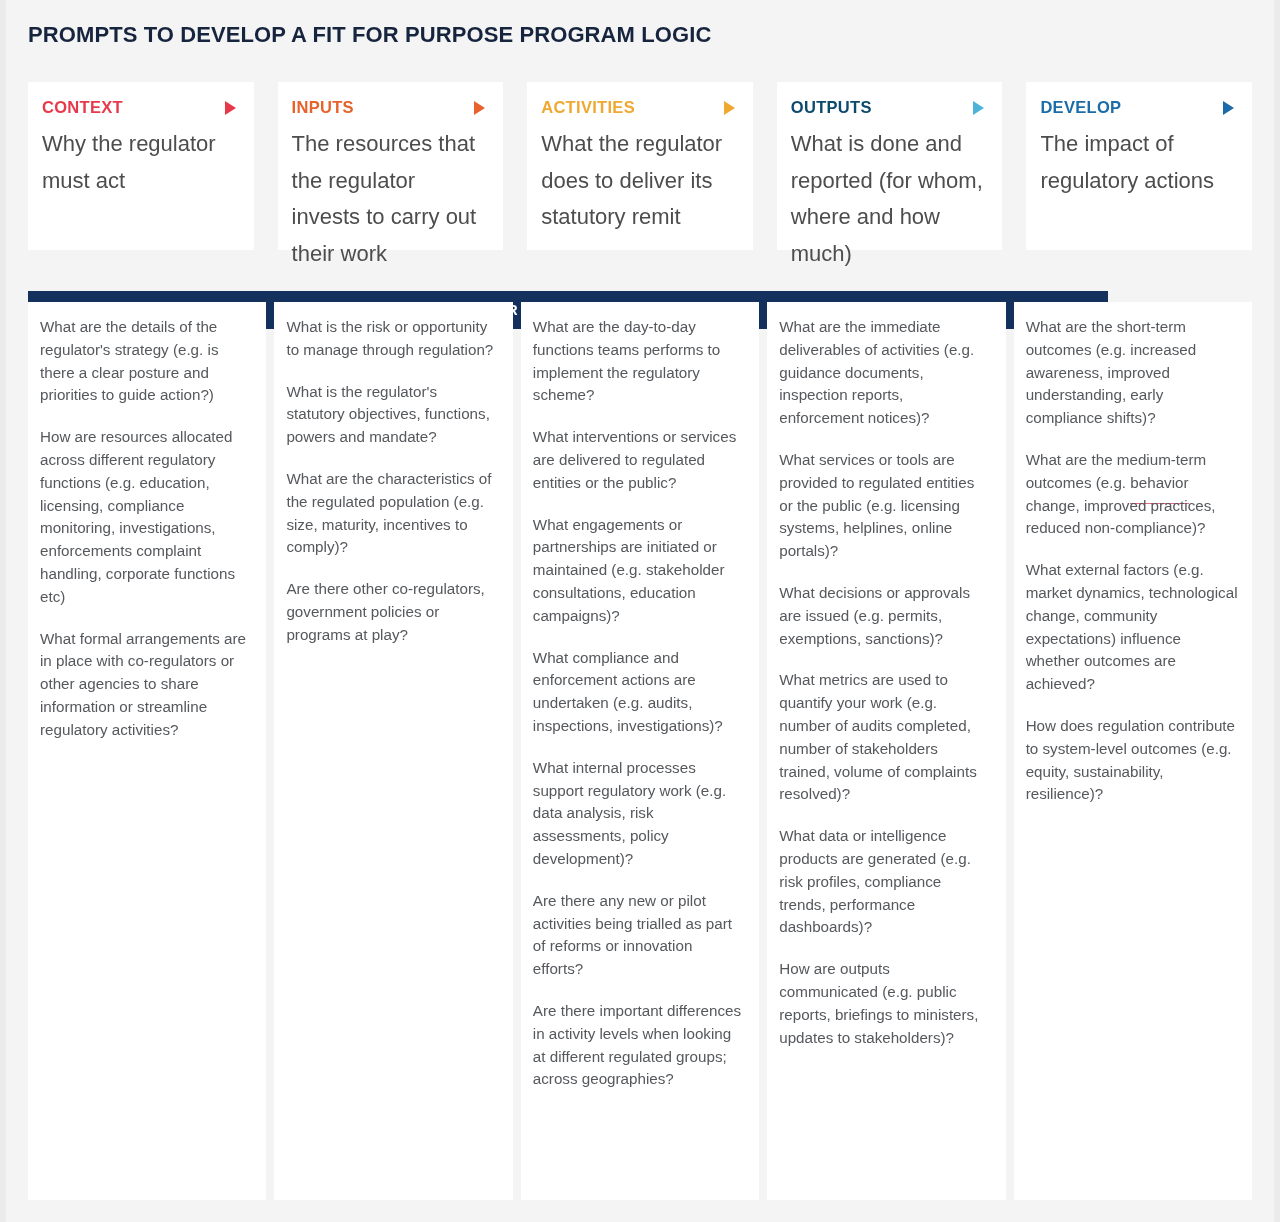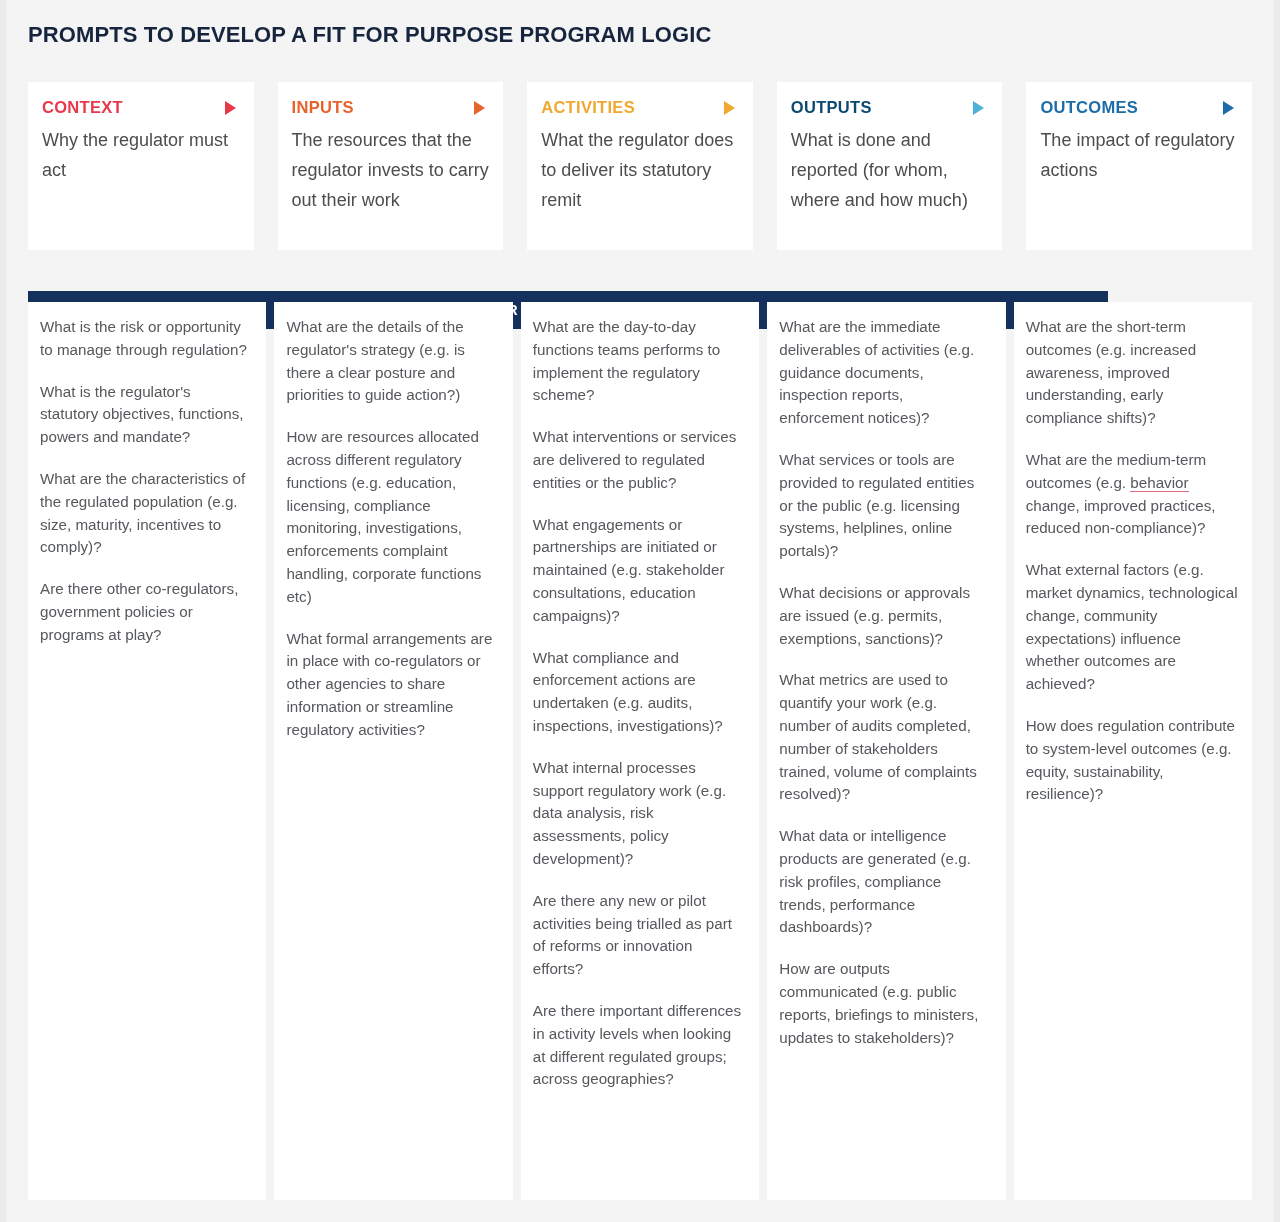--- a/index.html
+++ b/index.html
@@ -62,21 +62,21 @@
   }
   .arrow-icon {
     display: inline-block;
     width: 0; height: 0;
     border-top: 7px solid transparent;
     border-bottom: 7px solid transparent;
     border-left: 11px solid currentColor;
     margin-right: 4px;
   }
   .header-card-desc {
-    font-size: 18px;
+    font-size: 22px;
     line-height: 1.66;
     color: #4d4d4d;
   }
 
   
   .banner {
     position: absolute;
     left: 28px; top: 260px;
     width: 1080px; height: 38px;
     background: #13315c;
@@ -106,21 +106,21 @@
   }
   .prompt {
     font-size: 15.2px;
     line-height: 1.5;
     color: #55585c;
     margin: 0 0 19px 0;
   }
   .prompt:last-child { margin-bottom: 0; }
   .misspelled {
     border-bottom: 1.5px solid #e06a80;
-    padding-bottom: 0px;
+    padding-bottom: 12px;
   }
 </style>
 </head>
 <body>
 
 <div id="page">
 
   <div class="page-title" style="color: rgb(22, 36, 61);">PROMPTS TO DEVELOP A FIT FOR PURPOSE PROGRAM LOGIC</div>
 
   <div class="header-row">
@@ -147,42 +147,42 @@
       </div>
       <div class="header-card">
         <div class="header-card-top">
           <div class="header-card-title" style="color: #0c4a6e;">OUTPUTS</div>
           <span class="arrow-icon" style="color: rgb(79, 179, 217);"></span>
         </div>
         <div class="header-card-desc">What is done and reported (for whom, where and how much)</div>
       </div>
       <div class="header-card">
         <div class="header-card-top">
-          <div class="header-card-title" style="color: rgb(27, 108, 168);">OUTCOMES</div>
+          <div class="header-card-title" style="color: rgb(27, 108, 168);">DEVELOP</div>
           <span class="arrow-icon" style="color: rgb(27, 108, 168);"></span>
         </div>
         <div class="header-card-desc">The impact of regulatory actions</div>
       </div>
     </div>
 
   <div class="banner" style="background: rgb(19, 49, 92);">
     <span>PROMPTS FOR DETTING THE DETAIL RIGHT</span>
   </div>
 
   <div class="body-row">
+      <div class="body-col">
+        <p class="prompt">What are the details of the regulator's strategy (e.g. is there a clear posture and priorities to guide action?)</p>
+        <p class="prompt">How are resources allocated across different regulatory functions (e.g. education, licensing, compliance monitoring, investigations, enforcements complaint handling, corporate functions etc)</p>
+        <p class="prompt">What formal arrangements are in place with co-regulators or other agencies to share information or streamline regulatory activities?</p>
+      </div>
       <div class="body-col">
         <p class="prompt">What is the risk or opportunity to manage through regulation?</p>
         <p class="prompt">What is the regulator's statutory objectives, functions, powers and mandate?</p>
         <p class="prompt">What are the characteristics of the regulated population (e.g. size, maturity, incentives to comply)?</p>
         <p class="prompt">Are there other co-regulators, government policies or programs at play?</p>
-      </div>
-      <div class="body-col">
-        <p class="prompt">What are the details of the regulator's strategy (e.g. is there a clear posture and priorities to guide action?)</p>
-        <p class="prompt">How are resources allocated across different regulatory functions (e.g. education, licensing, compliance monitoring, investigations, enforcements complaint handling, corporate functions etc)</p>
-        <p class="prompt">What formal arrangements are in place with co-regulators or other agencies to share information or streamline regulatory activities?</p>
       </div>
       <div class="body-col">
         <p class="prompt">What are the day-to-day functions teams performs to implement the regulatory scheme?</p>
         <p class="prompt">What interventions or services are delivered to regulated entities or the public?</p>
         <p class="prompt">What engagements or partnerships are initiated or maintained (e.g. stakeholder consultations, education campaigns)?</p>
         <p class="prompt"> What compliance and enforcement actions are undertaken (e.g. audits, inspections, investigations)?</p>
         <p class="prompt">What internal processes support regulatory work (e.g. data analysis, risk assessments, policy development)?</p>
         <p class="prompt">Are there any new or pilot activities being trialled as part of reforms or innovation efforts?</p>
         <p class="prompt">Are there important differences in activity levels when looking at different regulated groups; across geographies?</p>
       </div>

